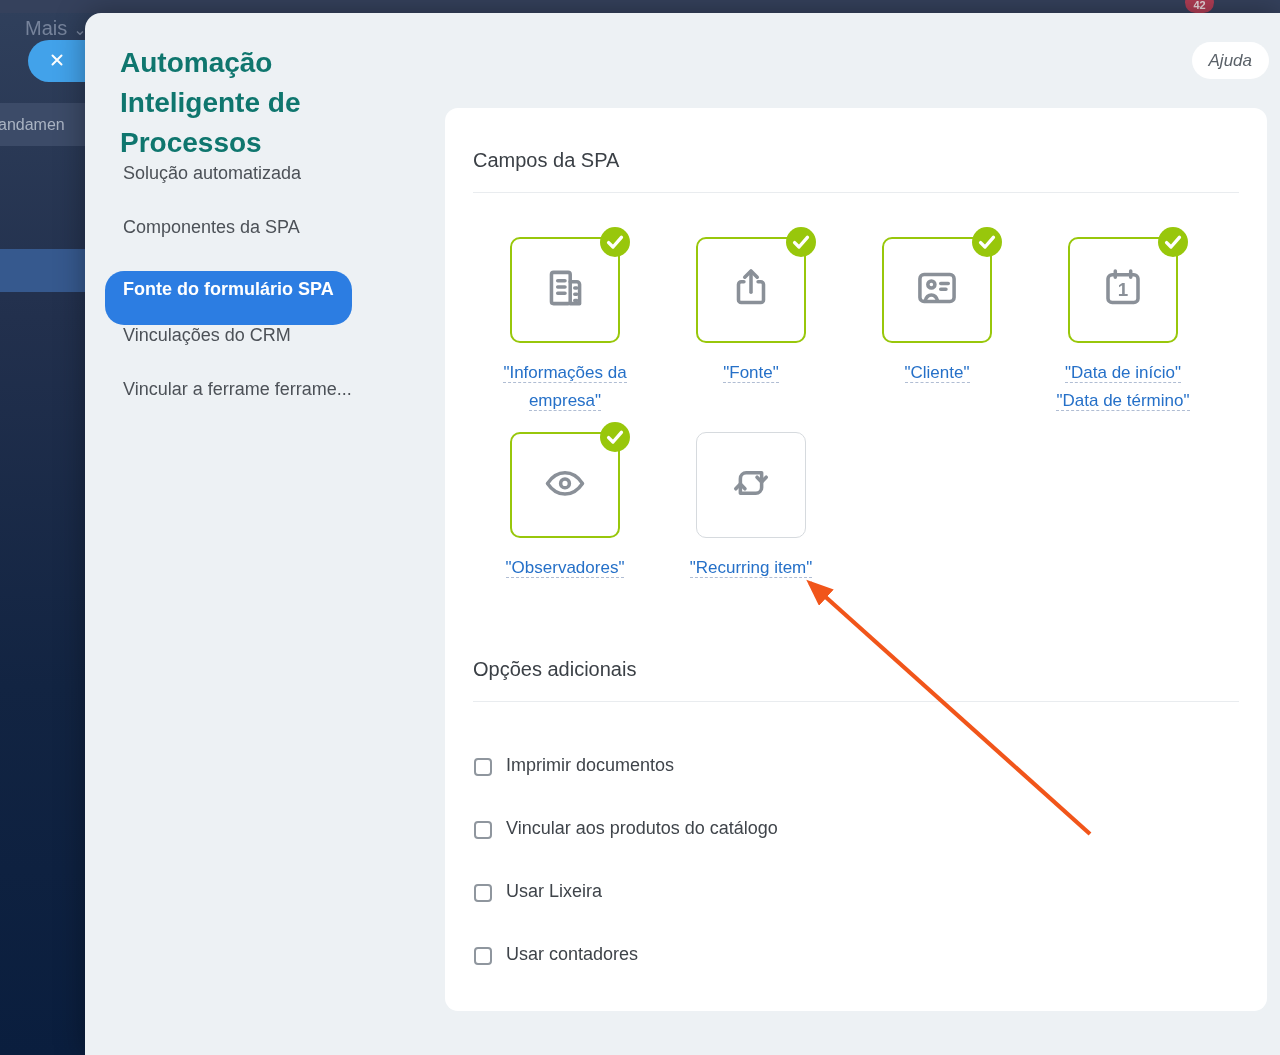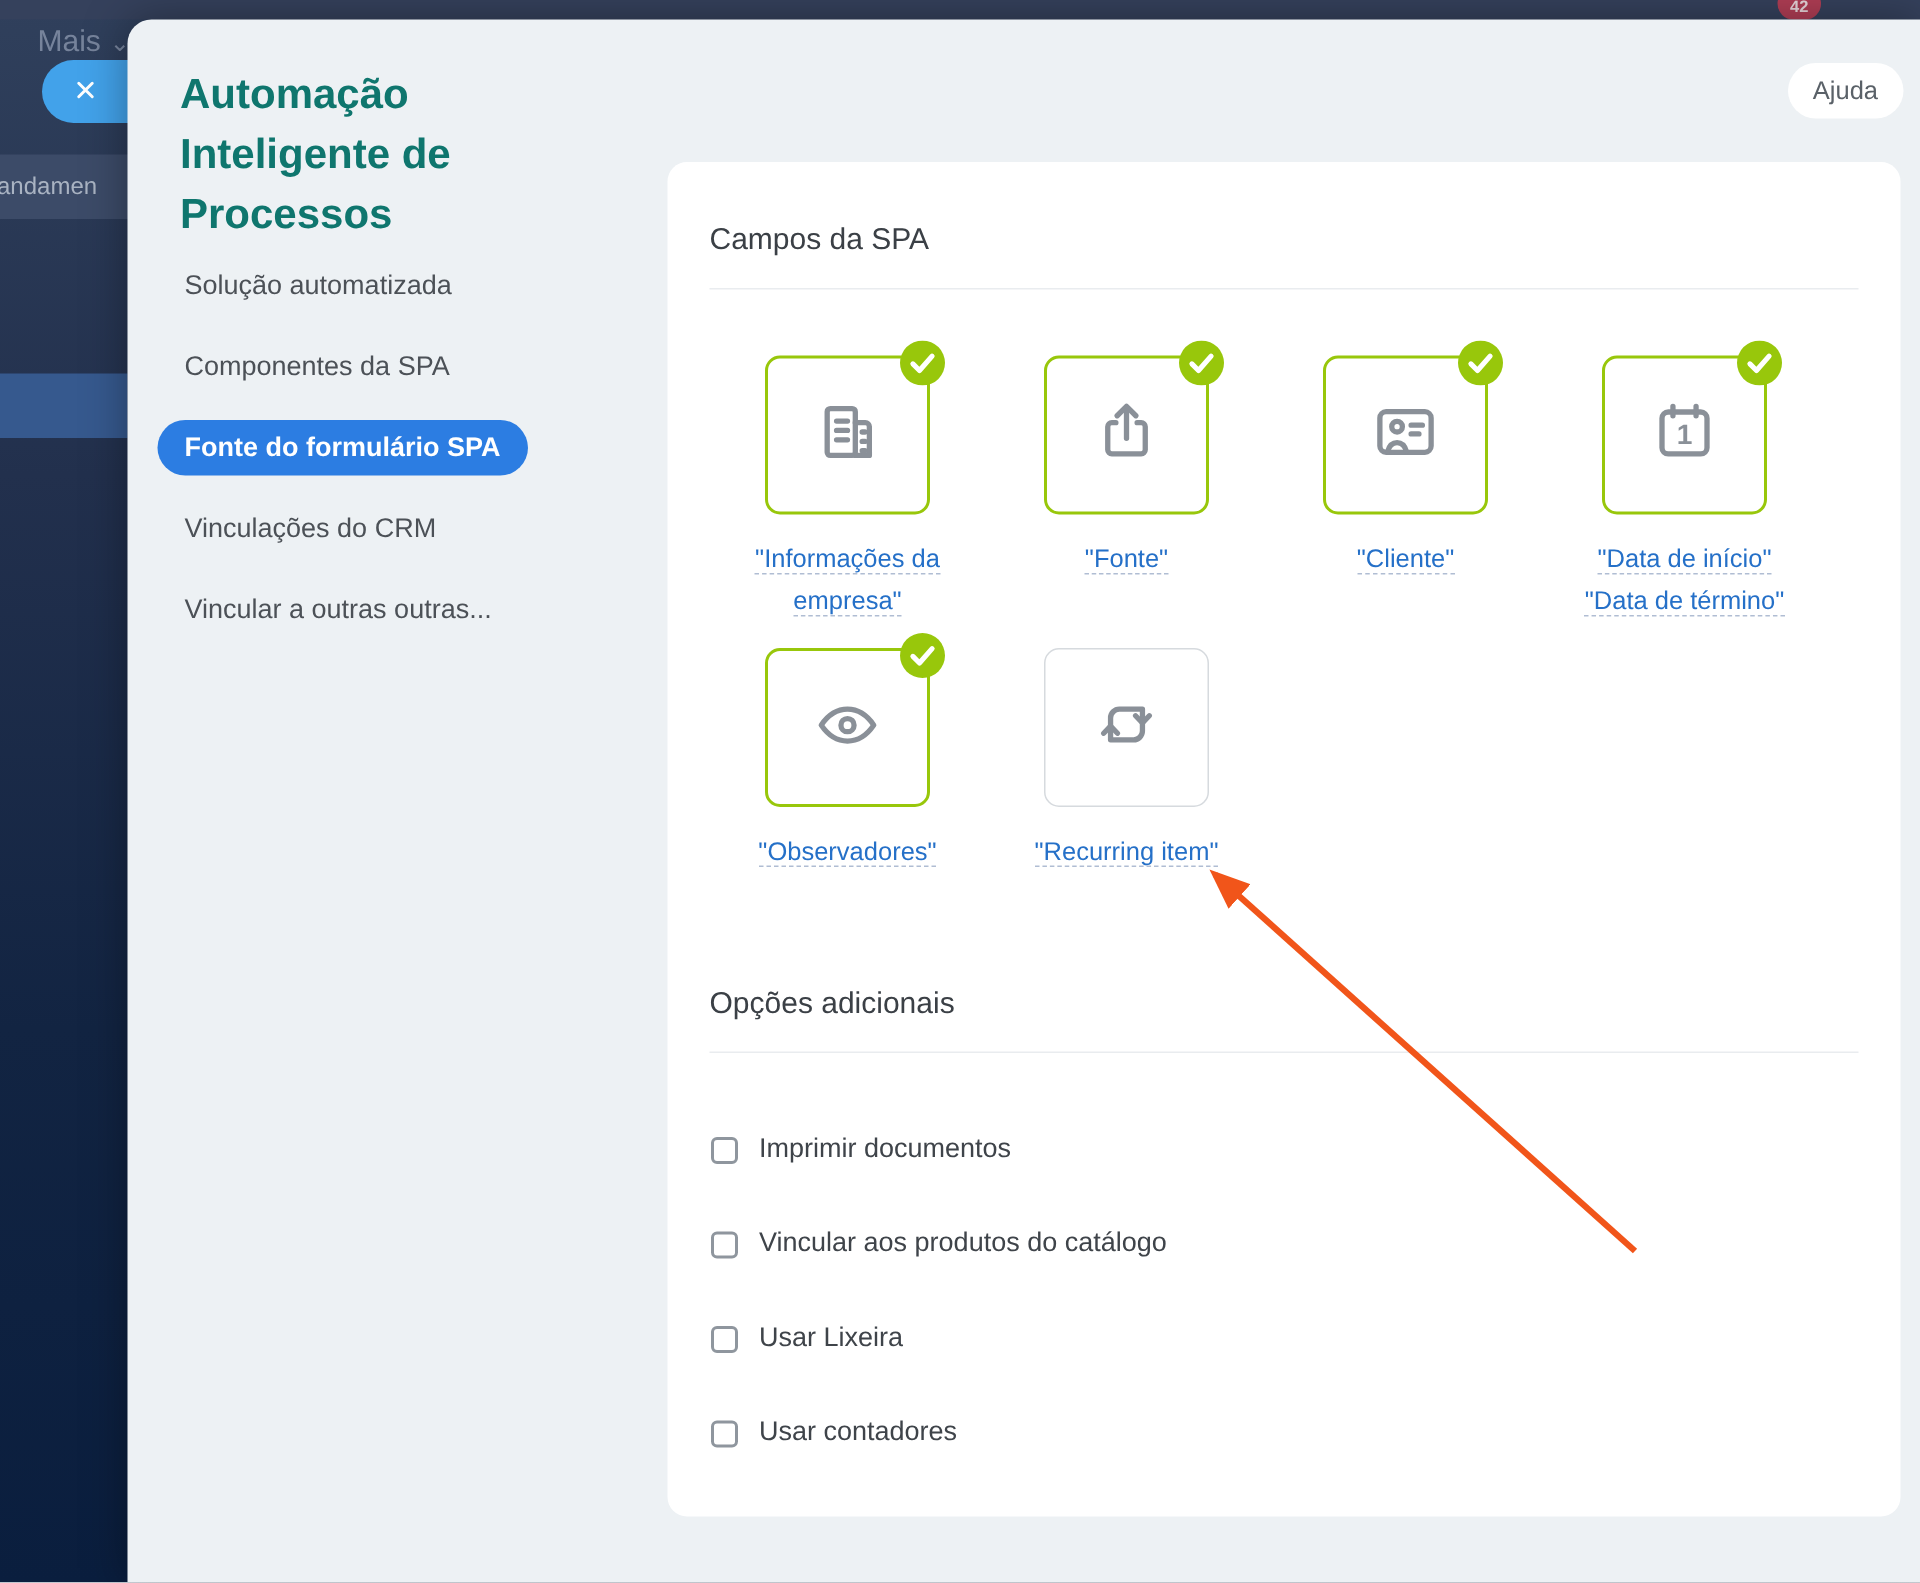--- a/index.html
+++ b/index.html
@@ -23,24 +23,24 @@
   .close-btn { position:absolute; left:28px; top:40px; width:78px; height:42px; border-radius:21px;
                background:#42a2ea; z-index:1; border:none; display:flex; align-items:center; padding-left:20px; cursor:pointer; }
 
   
   .panel { position:absolute; left:85px; top:13px; width:1195px; height:1042px; background:#edf1f4;
            border-top-left-radius:16px; z-index:2; box-shadow:0 0 30px rgba(0,0,0,.35); }
 
   .page-title { position:absolute; left:35px; top:30px; width:260px; font-size:28px; line-height:40px; color:#0f766e; }
 
   .help-btn { position:absolute; right:11px; top:29px; height:37px; padding:0 17px; border:none; border-radius:19px;
-              background:#ffffff; color:#5a6168; font-size:17px; font-family:inherit; cursor:pointer; }
+              background:#ffffff; color:#5a6168; font-size:17px; font-family:inherit; cursor:pointer;font-style:italic; }
 
   .menu { position:absolute; left:0; top:150px; width:370px; }
-  .menu-item { height:54px; display:flex; align-items:center; font-size:18px; color:#4c5157; cursor:pointer; }
+  .menu-item { height:54px; display:flex; font-size:18px; color:#4c5157; cursor:pointer; }
   .menu-item .plain { padding-left:38px; }
   .menu-item .pill { margin-left:20px; padding:8px 18px; border-radius:19px; background:#2c7de2;
                      color:#ffffff; font-weight:700; }
 
   
   .content-card { position:absolute; left:360px; top:95px; width:822px; height:903px; background:#ffffff;
                   border-radius:13px; overflow:hidden; }
   .section-title { margin:41px 28px 0; font-size:20px; font-weight:400; color:#3b4046; }
   .rule { margin:20px 28px 0; border:none; border-top:1px solid #e9ecef; }
 
@@ -99,21 +99,21 @@
         <div class="menu-item">
           <span class="plain">Componentes da SPA</span>
         </div>
         <div class="menu-item">
           <span class="pill">Fonte do formulário SPA</span>
         </div>
         <div class="menu-item">
           <span class="plain">Vinculações do CRM</span>
         </div>
         <div class="menu-item">
-          <span class="plain">Vincular a outras outras...</span>
+          <span class="plain">Vincular a ferrame ferrame...</span>
         </div>
       </nav>
 
     <div class="content-card">
       <h2 class="section-title">Campos da SPA</h2>
       <hr class="rule">
       <div class="cards-grid">
           <div class="card-cell">
     <div class="tile checked">
       <span class="icon-holder"><svg class="icon" viewBox="0 0 24 24" fill="none" stroke="currentColor" stroke-width="1.7" stroke-linecap="round" stroke-linejoin="round">

